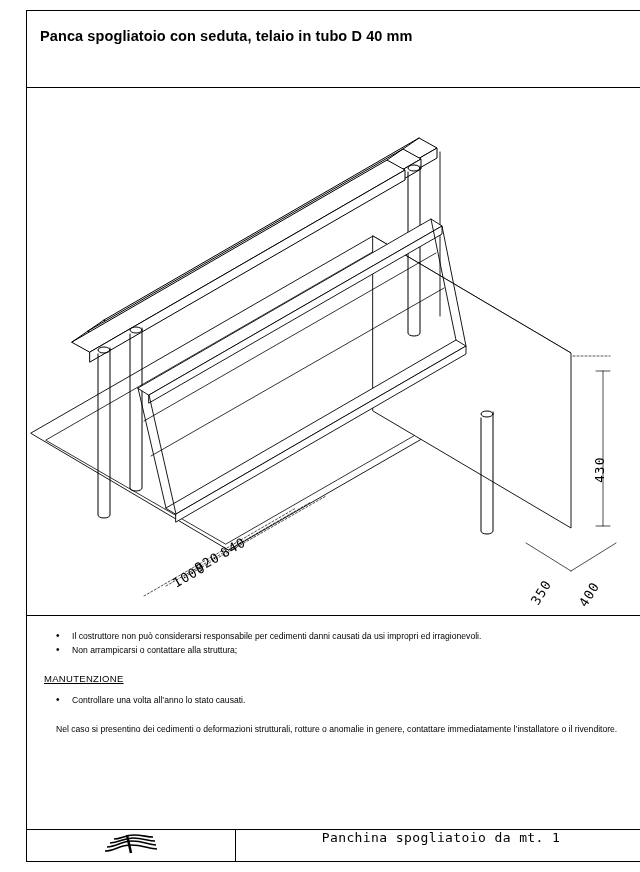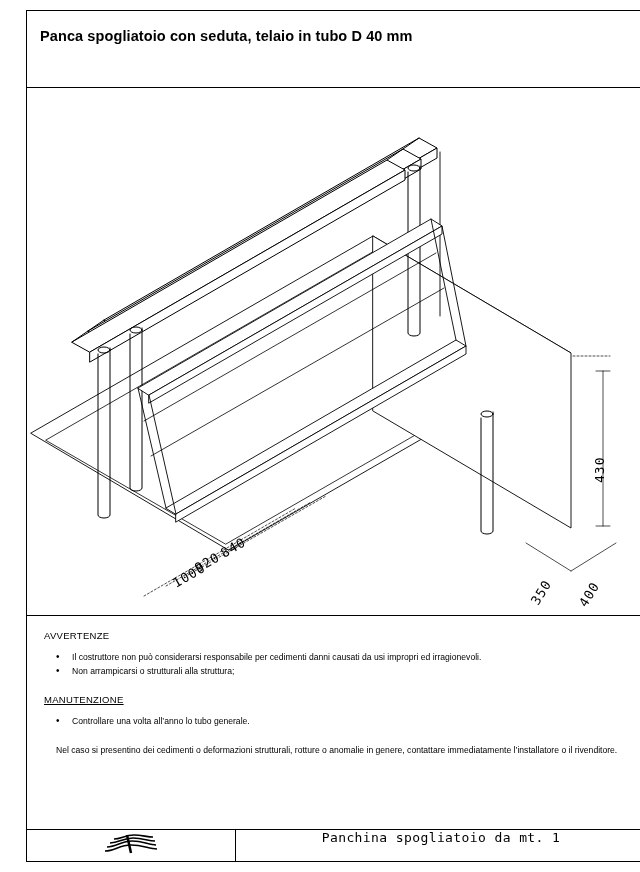--- a/index.html
+++ b/index.html
@@ -244,29 +244,28 @@
         <text transform="translate(150,500) rotate(-30)" text-anchor="start">1000</text>
         <text transform="translate(172,485) rotate(-30)" text-anchor="start">920</text>
         <text transform="translate(198,470) rotate(-30)" text-anchor="start">840</text>
         <text transform="translate(512,518) rotate(-58)" text-anchor="start">350</text>
         <text transform="translate(560,520) rotate(-58)" text-anchor="start">400</text>
       </g>
     </svg>
   </div>
 
   <div class="notes-band">
-    <div class="notes-heading">AVVERTENZE</div>
     <ul class="notes-list">
       <li>Il costruttore non può considerarsi responsabile per cedimenti danni causati da usi impropri ed irragionevoli.</li>
-      <li>Non arrampicarsi o strutturali alla struttura;</li>
+      <li>Non arrampicarsi o contattare alla struttura;</li>
     </ul>
 
     <div class="notes-heading second">MANUTENZIONE</div>
     <ul class="notes-list">
-      <li>Controllare una volta all’anno lo tubo generale.</li>
+      <li>Controllare una volta all’anno lo stato causati.</li>
     </ul>
 
     <p class="notes-paragraph">Nel caso si presentino dei cedimenti o deformazioni strutturali, rotture o anomalie in genere, contattare immediatamente l’installatore o il rivenditore.</p>
   </div>
 
   <div class="footer-band">
     <div class="footer-left">
       <div class="logo-wrap">
         <svg width="60" height="22" viewBox="0 0 60 22">
           <g stroke="#000" fill="none" stroke-width="1.6">

